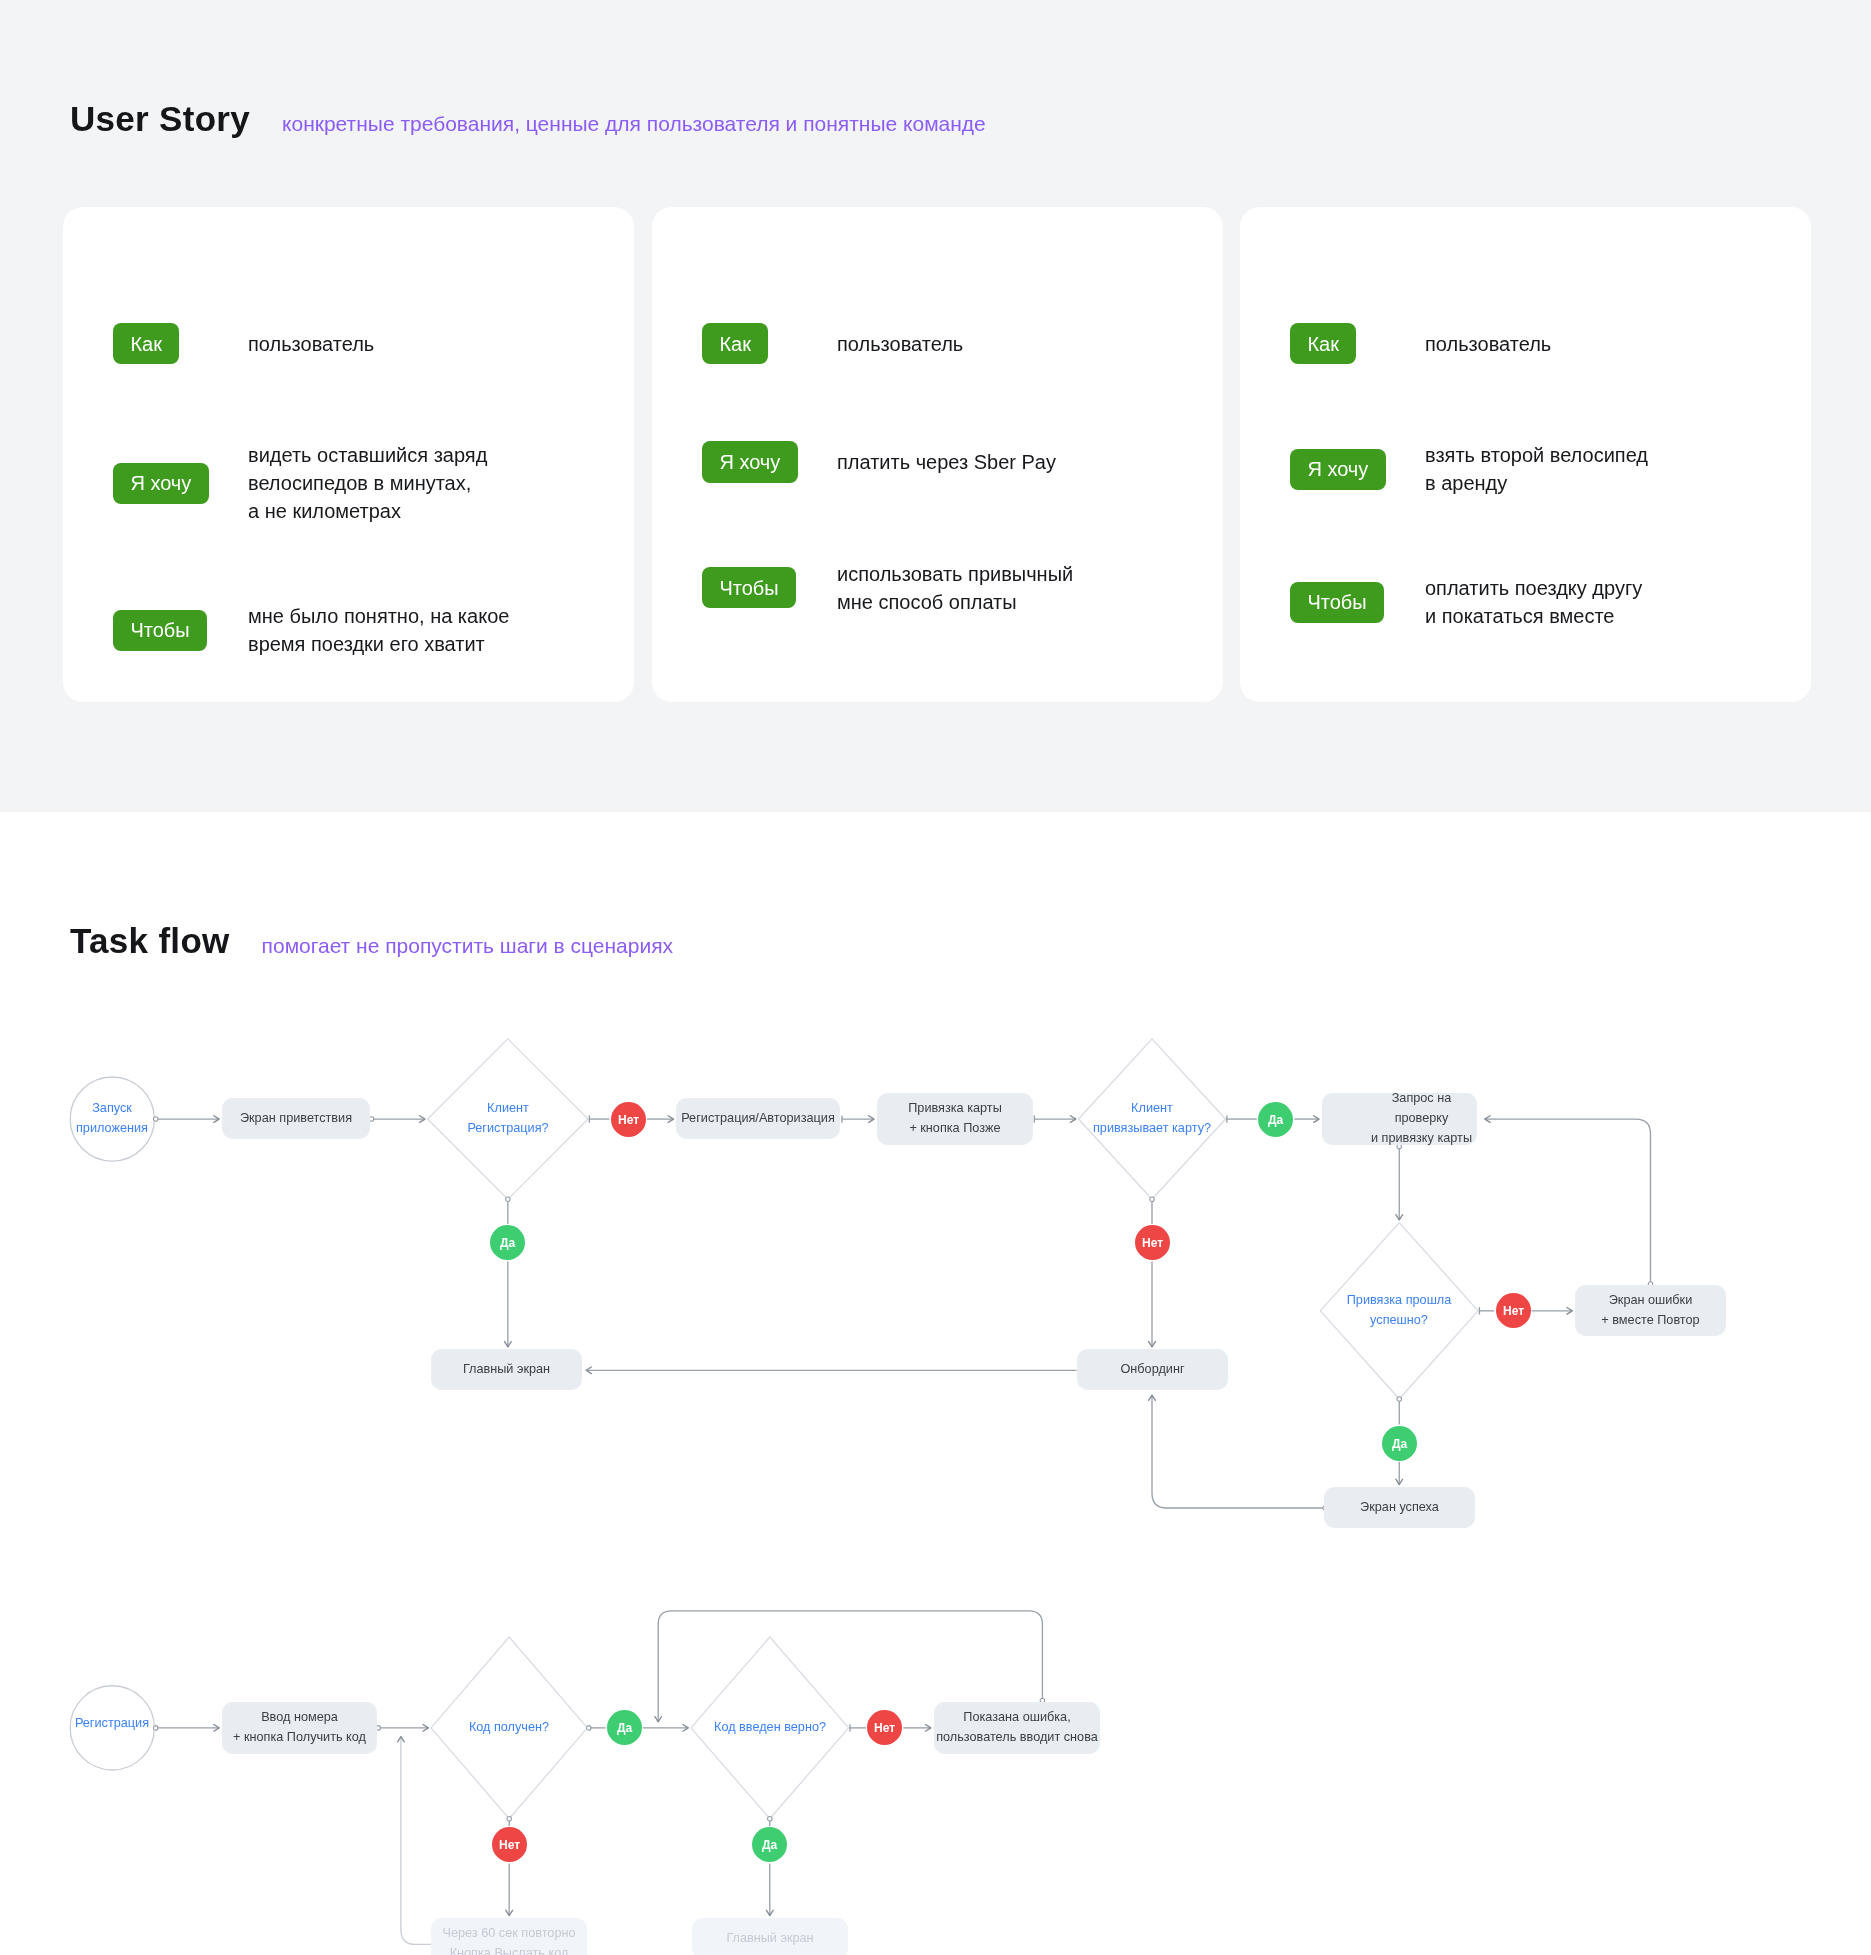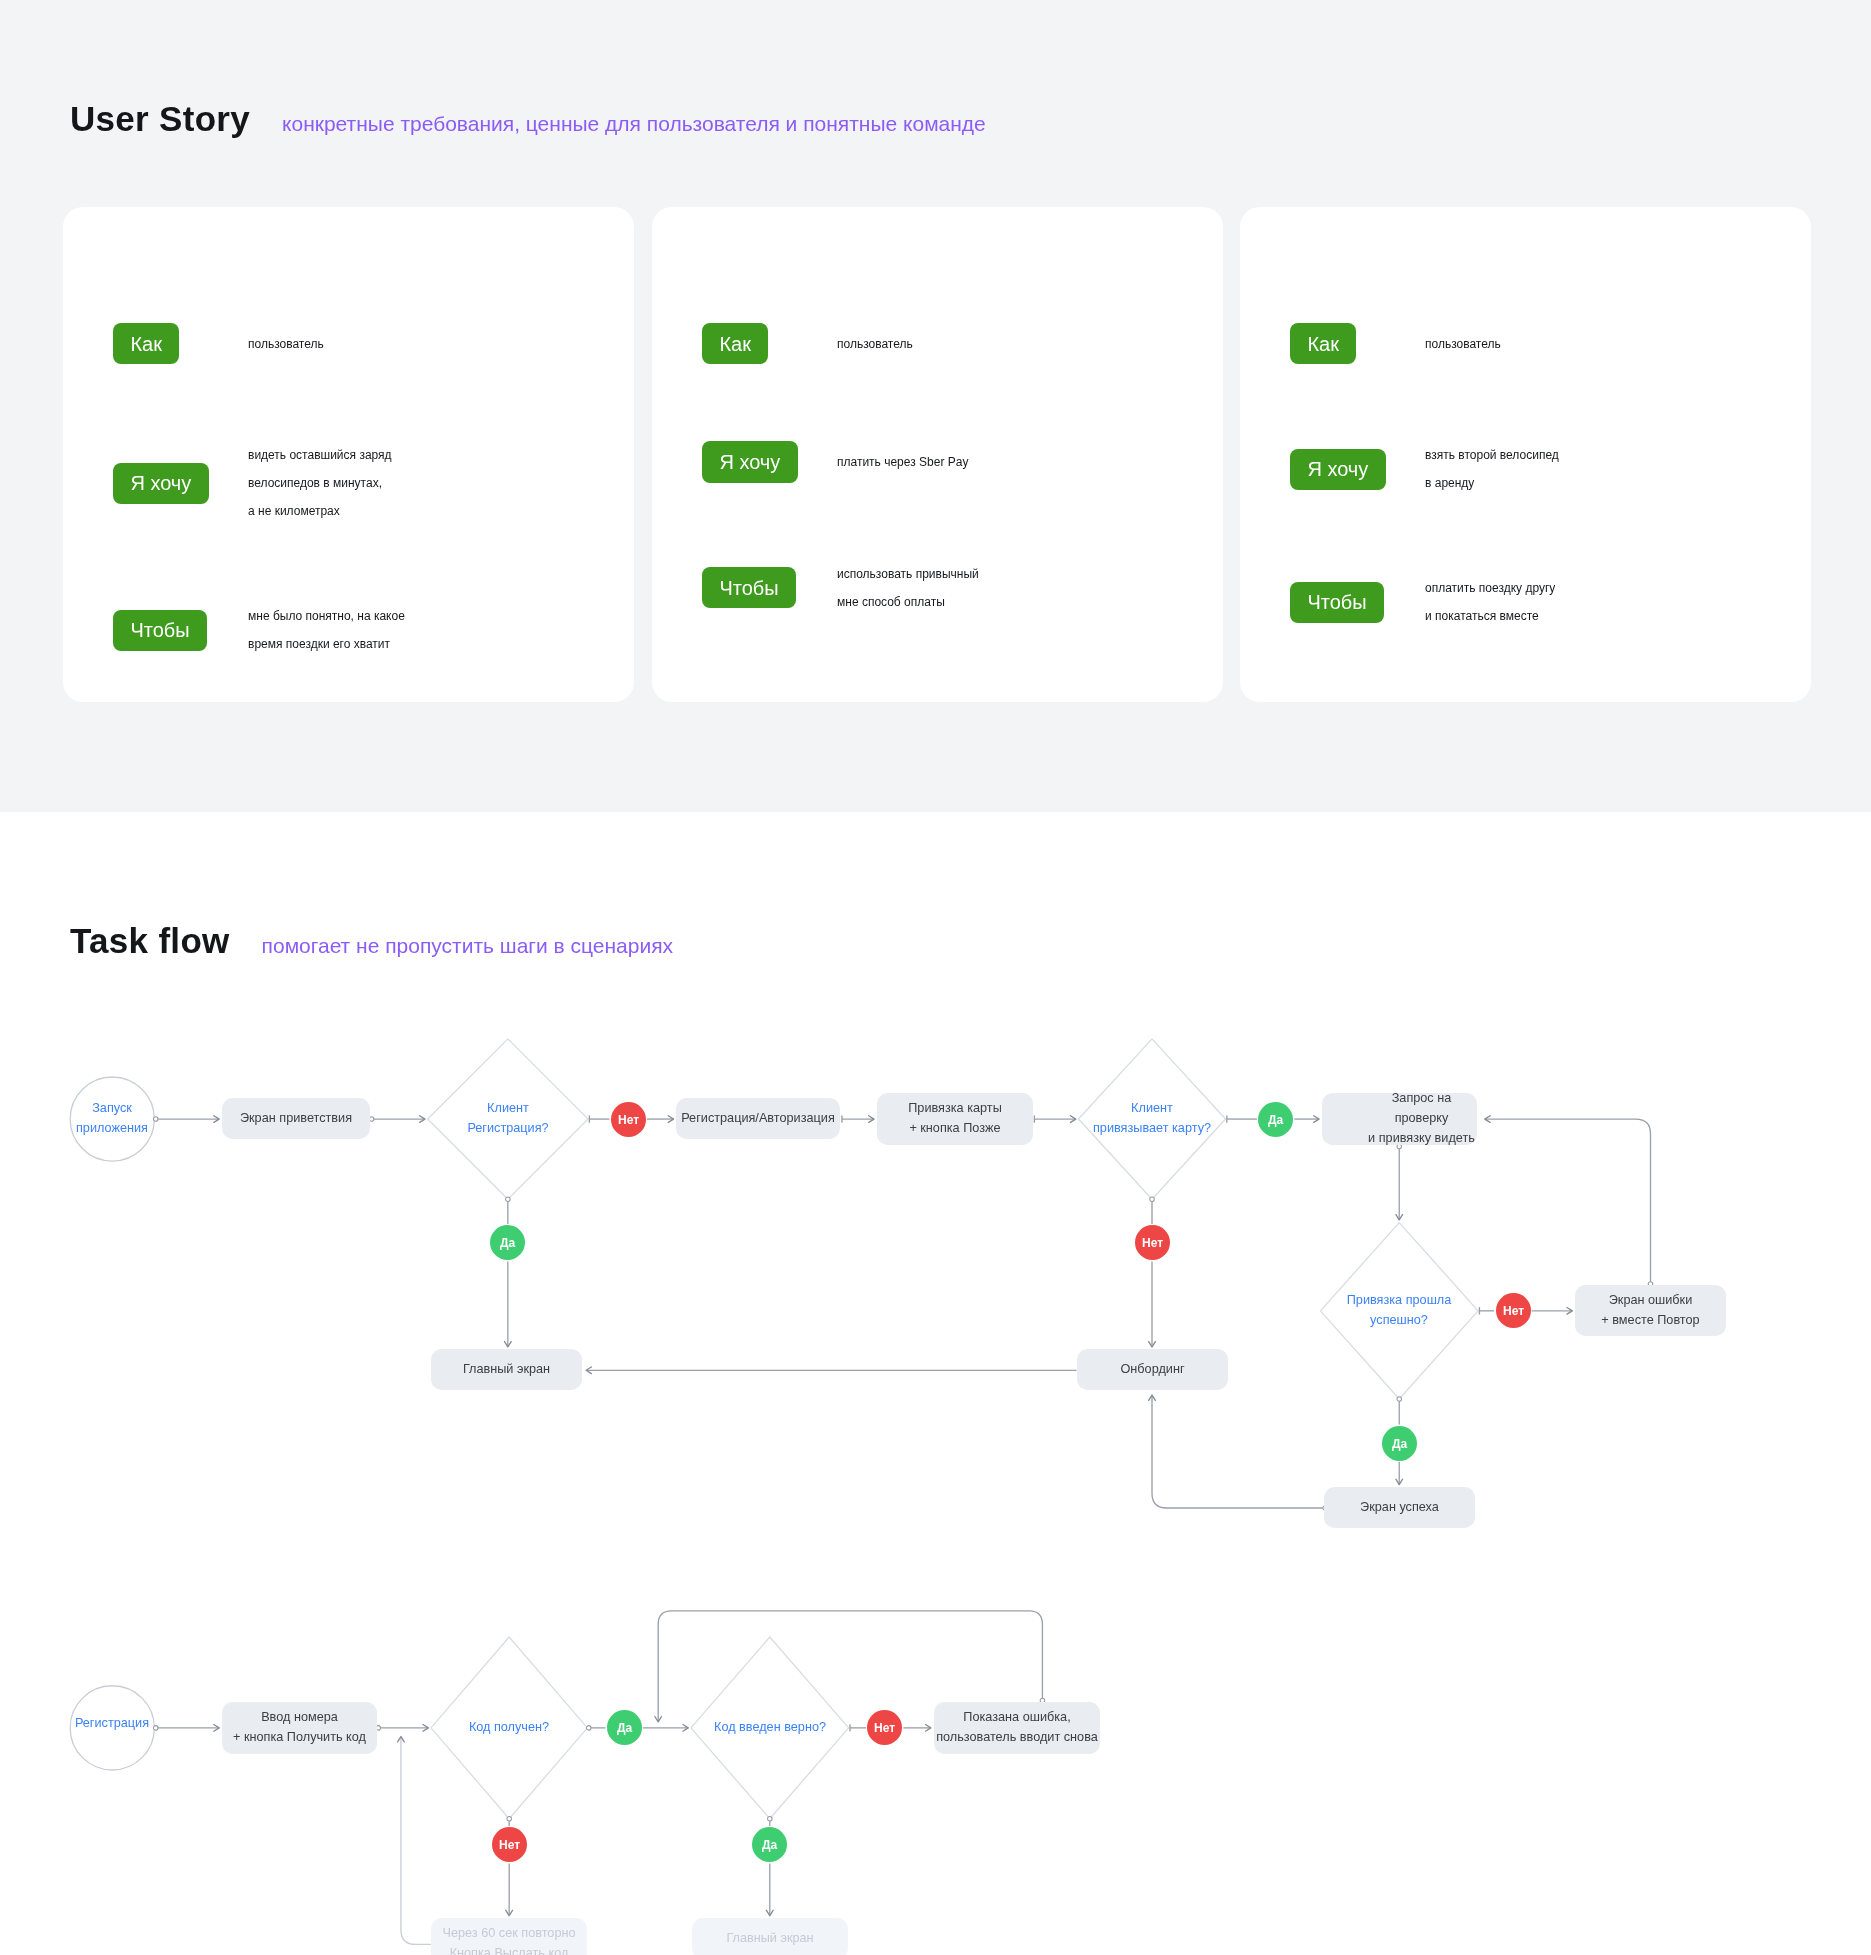--- a/index.html
+++ b/index.html
@@ -10,21 +10,21 @@
   .title-row.t1{top:99px;}
   .title-row.t2{top:921px;}
   .big-title{font-size:35px;font-weight:700;color:#151619;letter-spacing:0.3px;}
   .sub-title{font-size:21px;font-weight:400;color:#8b5cf6;}
   
   .card{position:absolute;top:207px;width:571px;height:495px;background:#ffffff;border-radius:20px;box-sizing:border-box;padding:116px 33px 0 50px;}
   .card.c1{left:63px;} .card.c2{left:652px;} .card.c3{left:1240px;}
   .srow{display:flex;align-items:center;margin-bottom:77px;}
   .sbadge-col{width:135px;flex:none;display:flex;}
   .sbadge{display:inline-flex;align-items:center;justify-content:center;background:#3E9B1E;color:#ffffff;font-size:20px;border-radius:8px;padding:10.7px 17.4px;line-height:1;}
-  .stext{font-size:12px;line-height:28px;color:#17191C;}
+  .stext{font-size:20px;line-height:28px;color:#17191C;}
   .stext span{display:block;}
   
   .flow{position:absolute;left:0;width:1871px;}
   .flow1{top:1022px;height:575px;}
   .flow2{top:1604px;height:352px;}
   .flow svg.wires{position:absolute;left:0;top:0;}
   .w{stroke:#9AA0A9;stroke-width:2;fill:none;}
   .w.light{stroke:#C9CED6;}
   .dshape{fill:#ffffff;stroke:#D9DDE3;stroke-width:2;stroke-linejoin:round;}
   .eshape{fill:#ffffff;stroke:#C9CED6;stroke-width:2;}
@@ -207,21 +207,21 @@
 
     <div class="dlabel" style="left:1085px;top:70px;width:134px;height:53px;">
       <span>Клиент</span>
       <span>привязывает карту?</span>
     </div>
 
     <div class="badge green" style="left:1258px;top:80px;">Да</div>
 
     <div class="fnode" style="left:1322px;top:71px;width:155px;height:52px;padding-left:44px;">
       <span>Запрос на проверку</span>
-      <span>и привязку видеть</span>
+      <span>и привязку карты</span>
     </div>
 
     <div class="badge green" style="left:490px;top:203px;">Да</div>
     <div class="badge red" style="left:1135px;top:203px;">Нет</div>
 
     <div class="fnode" style="left:431px;top:327px;width:151px;height:41px;">
       <span>Главный экран</span>
     </div>
 
     <div class="fnode" style="left:1077px;top:327px;width:151px;height:41px;">

